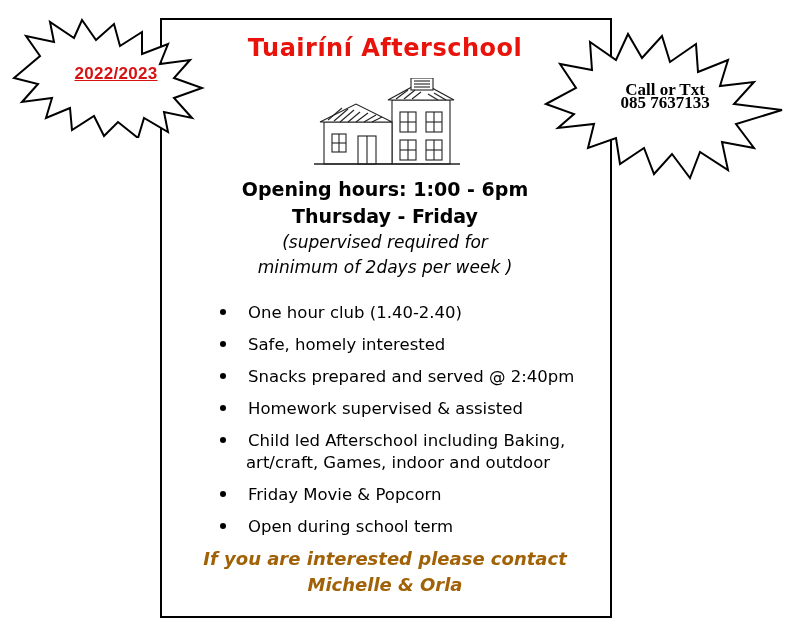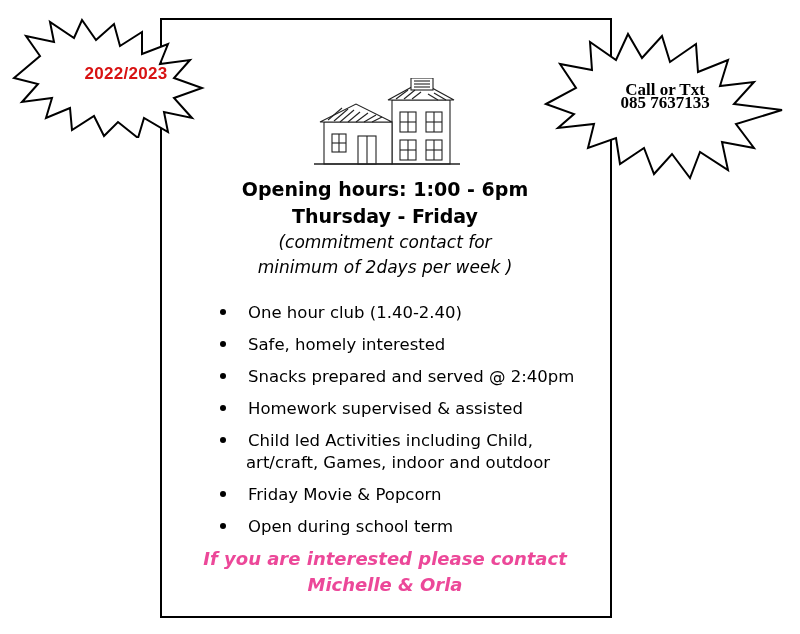--- a/index.html
+++ b/index.html
@@ -38,21 +38,22 @@
   .burst {
     position: absolute;
   }
   .burst svg {
     display: block;
   }
   .burst-text {
     position: absolute;
     text-align: center;
     width: 100%;
-    left: 10px;
+    left: 0;
+    text-decoration: underline;
   }
 
   #burst-year {
     left: 6px;
     top: 18px;
     width: 220px;
     height: 120px;
   }
   #burst-year .burst-text {
     top: 46px;
@@ -168,21 +169,21 @@
     left: 175px;
     top: 546px;
     width: 420px;
     text-align: center;
   }
   .footer-line {
     font-family: "DejaVu Sans", sans-serif;
     font-weight: bold;
     font-style: italic;
     font-size: 18px;
-    color: #ec4899;
+    color: #a16207;
     line-height: 1.45;
   }
 </style>
 </head>
 <body>
 
 <div id="poster">
 
   <div id="flyer-border"></div>
 
@@ -194,20 +195,21 @@
   </div>
 
   <div class="burst" id="burst-phone">
     <svg width="250" height="150" viewBox="0 0 250 150">
       <polygon points="6,74 36,58 20,34 52,40 50,12 76,30 88,4 102,28 122,6 130,32 156,14 158,42 188,30 180,56 214,52 194,74 242,80 196,94 214,118 182,112 188,140 160,122 150,148 132,124 114,144 104,118 80,134 76,108 48,118 54,94 18,98 34,84" fill="#ffffff" stroke="#000000" stroke-width="2" stroke-linejoin="miter"></polygon>
     </svg>
     <div class="burst-line1">Call or Txt</div>
     <div class="burst-line2">085 7637133</div>
   </div>
 
+  <div id="title">Tuairíní Afterschool</div>
 
   <div id="schoolhouse">
     <svg width="176" height="92" viewBox="0 0 176 92">
       <g fill="none" stroke="#222222" stroke-width="1.1">
 
         <polygon points="92,22 150,22 150,86 92,86" fill="#ffffff"></polygon>
 
         <polygon points="88,22 121,4 154,22" fill="#ffffff"></polygon>
 
         <rect x="111" y="0" width="22" height="12" fill="#ffffff"></rect>
@@ -253,21 +255,21 @@
         <line x1="67" y1="58" x2="67" y2="86"></line>
 
         <line x1="14" y1="86" x2="160" y2="86" stroke-width="1.3"></line>
       </g>
     </svg>
   </div>
 
   <div id="hours-block">
     <div class="hours-line">Opening hours:  1:00 - 6pm</div>
     <div class="hours-line">Thursday - Friday</div>
-    <div class="hours-note">(commitment contact for</div>
+    <div class="hours-note">(supervised required for</div>
     <div class="hours-note">minimum of 2days per week )</div>
   </div>
 
   <ul id="bullets">
     <li>
       <span class="dot"></span>
       <span>One hour club  (1.40-2.40)</span>
     </li>
     <li>
       <span class="dot"></span>
@@ -276,21 +278,21 @@
     <li>
       <span class="dot"></span>
       <span>Snacks prepared and served @ 2:40pm</span>
     </li>
     <li>
       <span class="dot"></span>
       <span> Homework supervised &amp; assisted</span>
     </li>
     <li>
       <span class="dot"></span>
-      <span>Child led Activities including Child,</span>
+      <span>Child led Afterschool including Baking,</span>
       <span class="l2">art/craft, Games, indoor and outdoor</span>
     </li>
     <li>
       <span class="dot"></span>
       <span>Friday Movie &amp; Popcorn</span>
     </li>
     <li>
       <span class="dot"></span>
       <span>Open during school term</span>
     </li>

